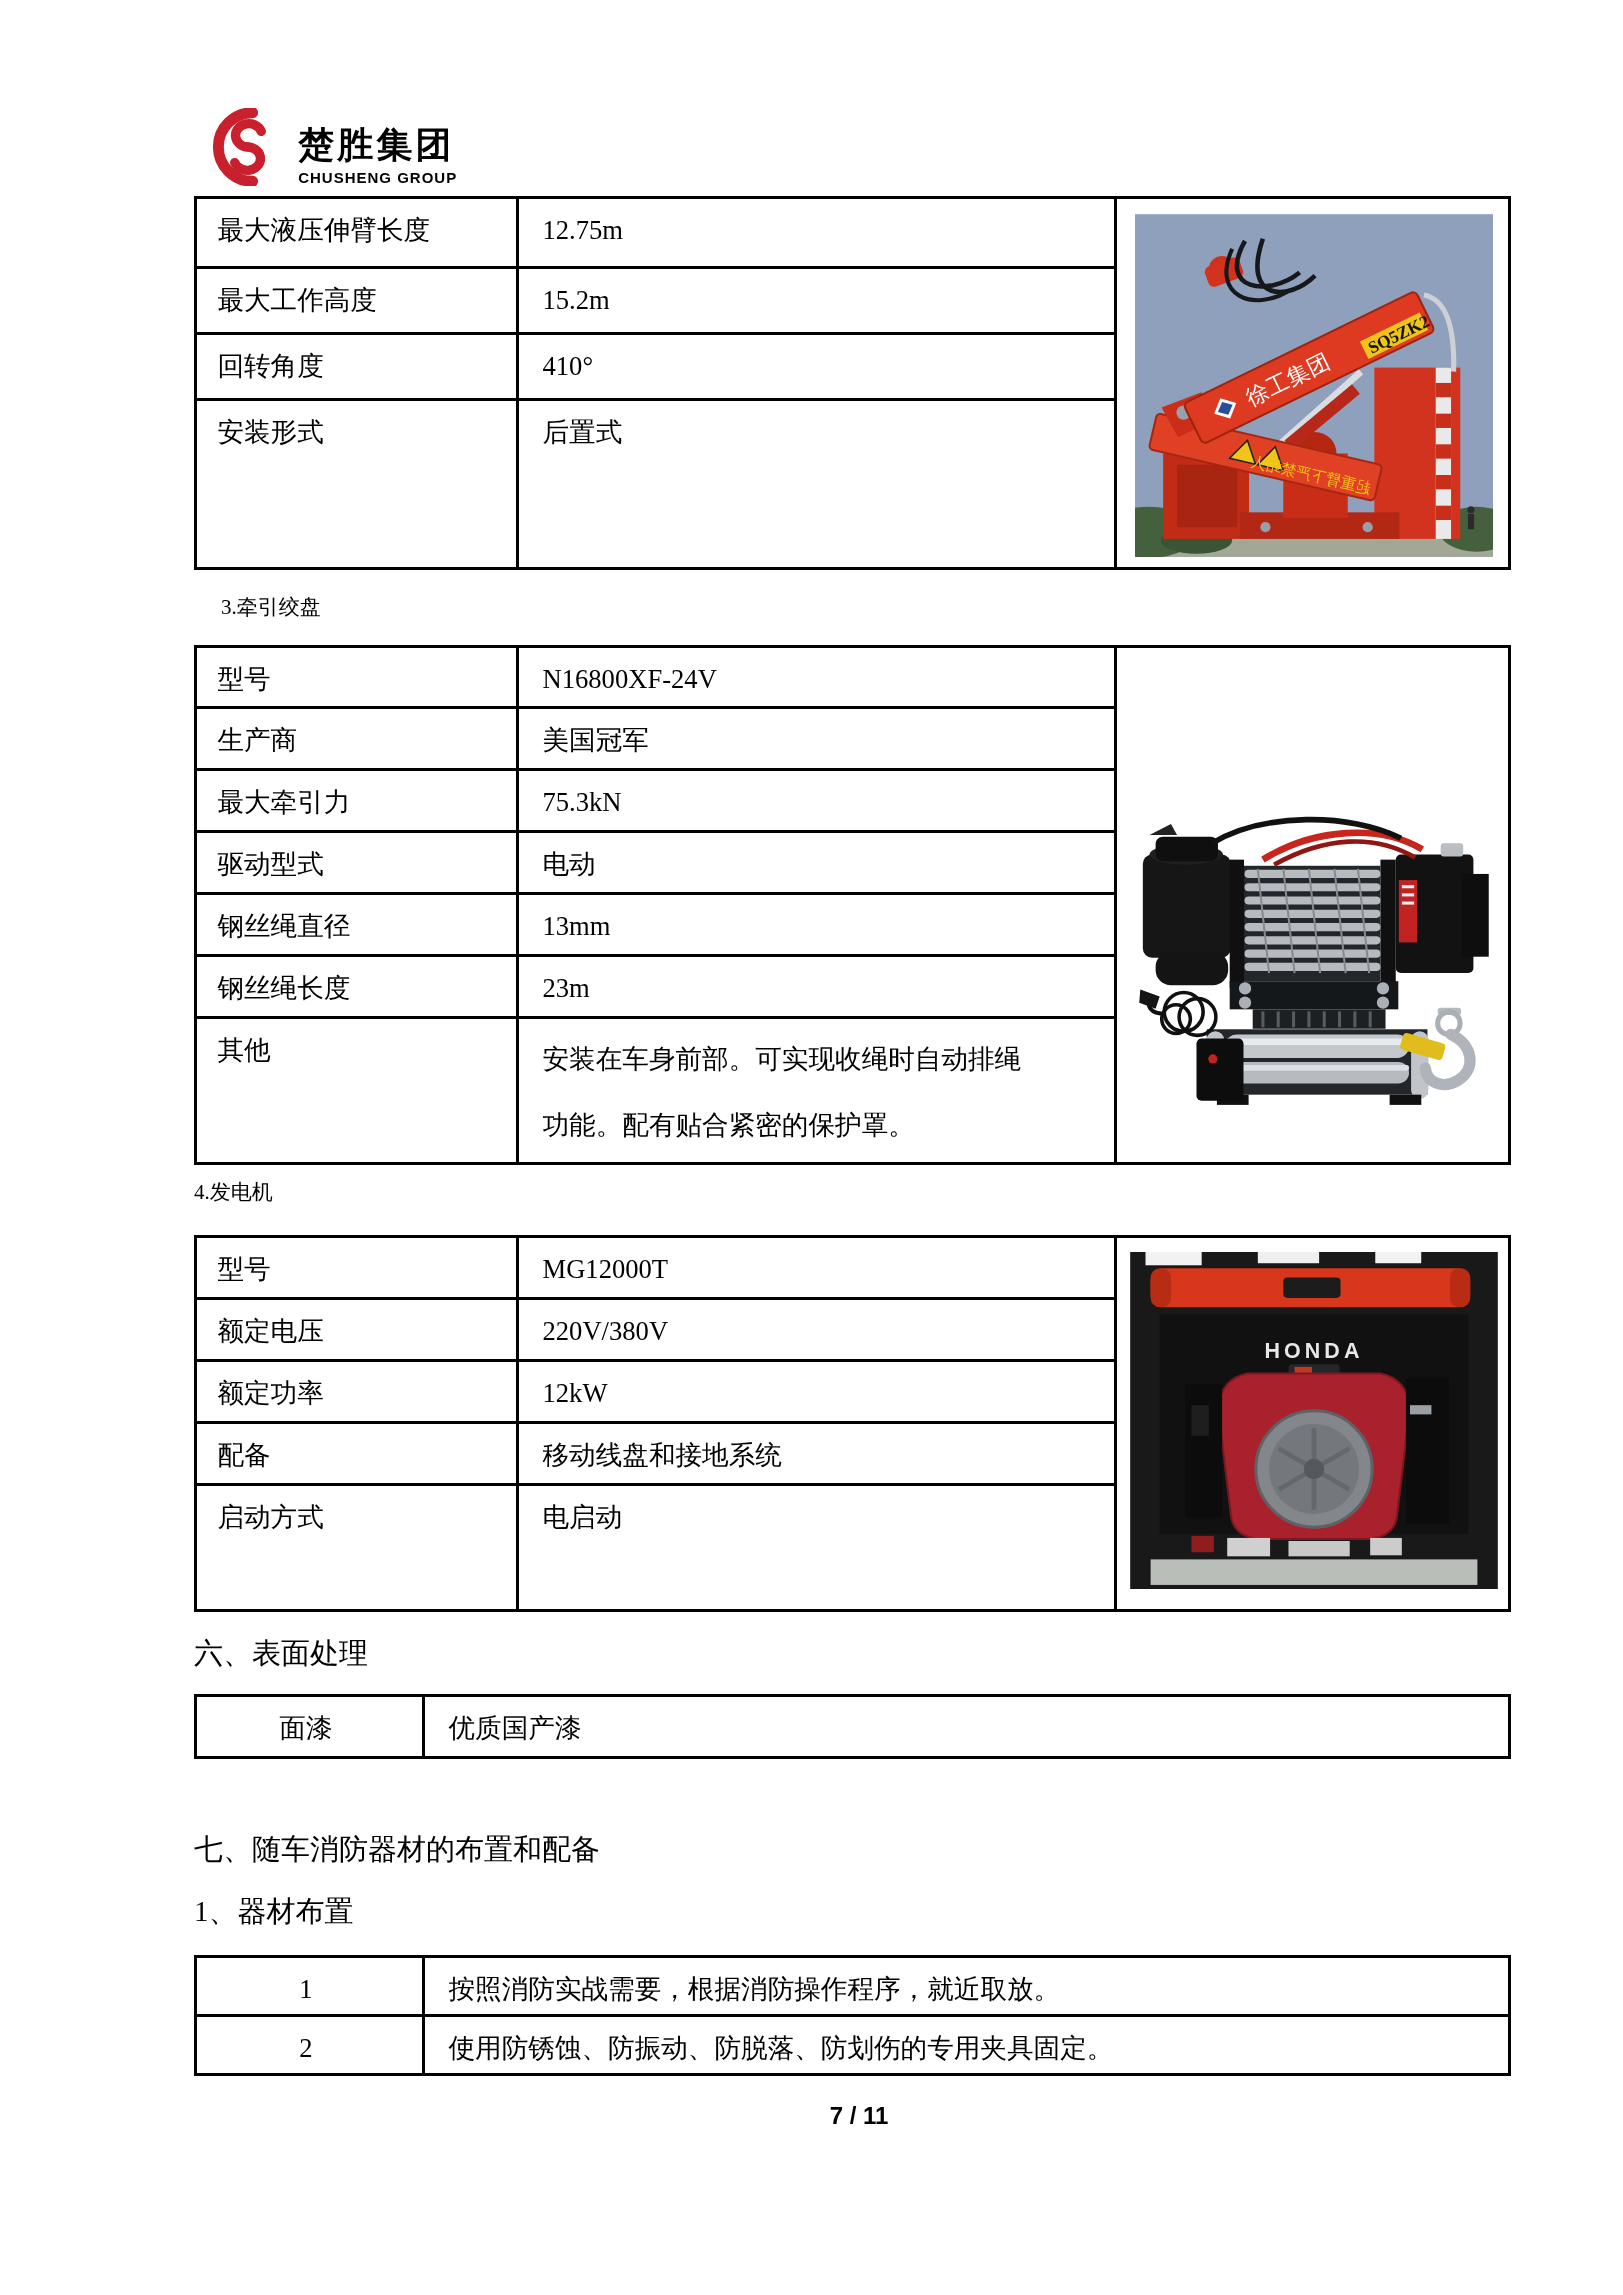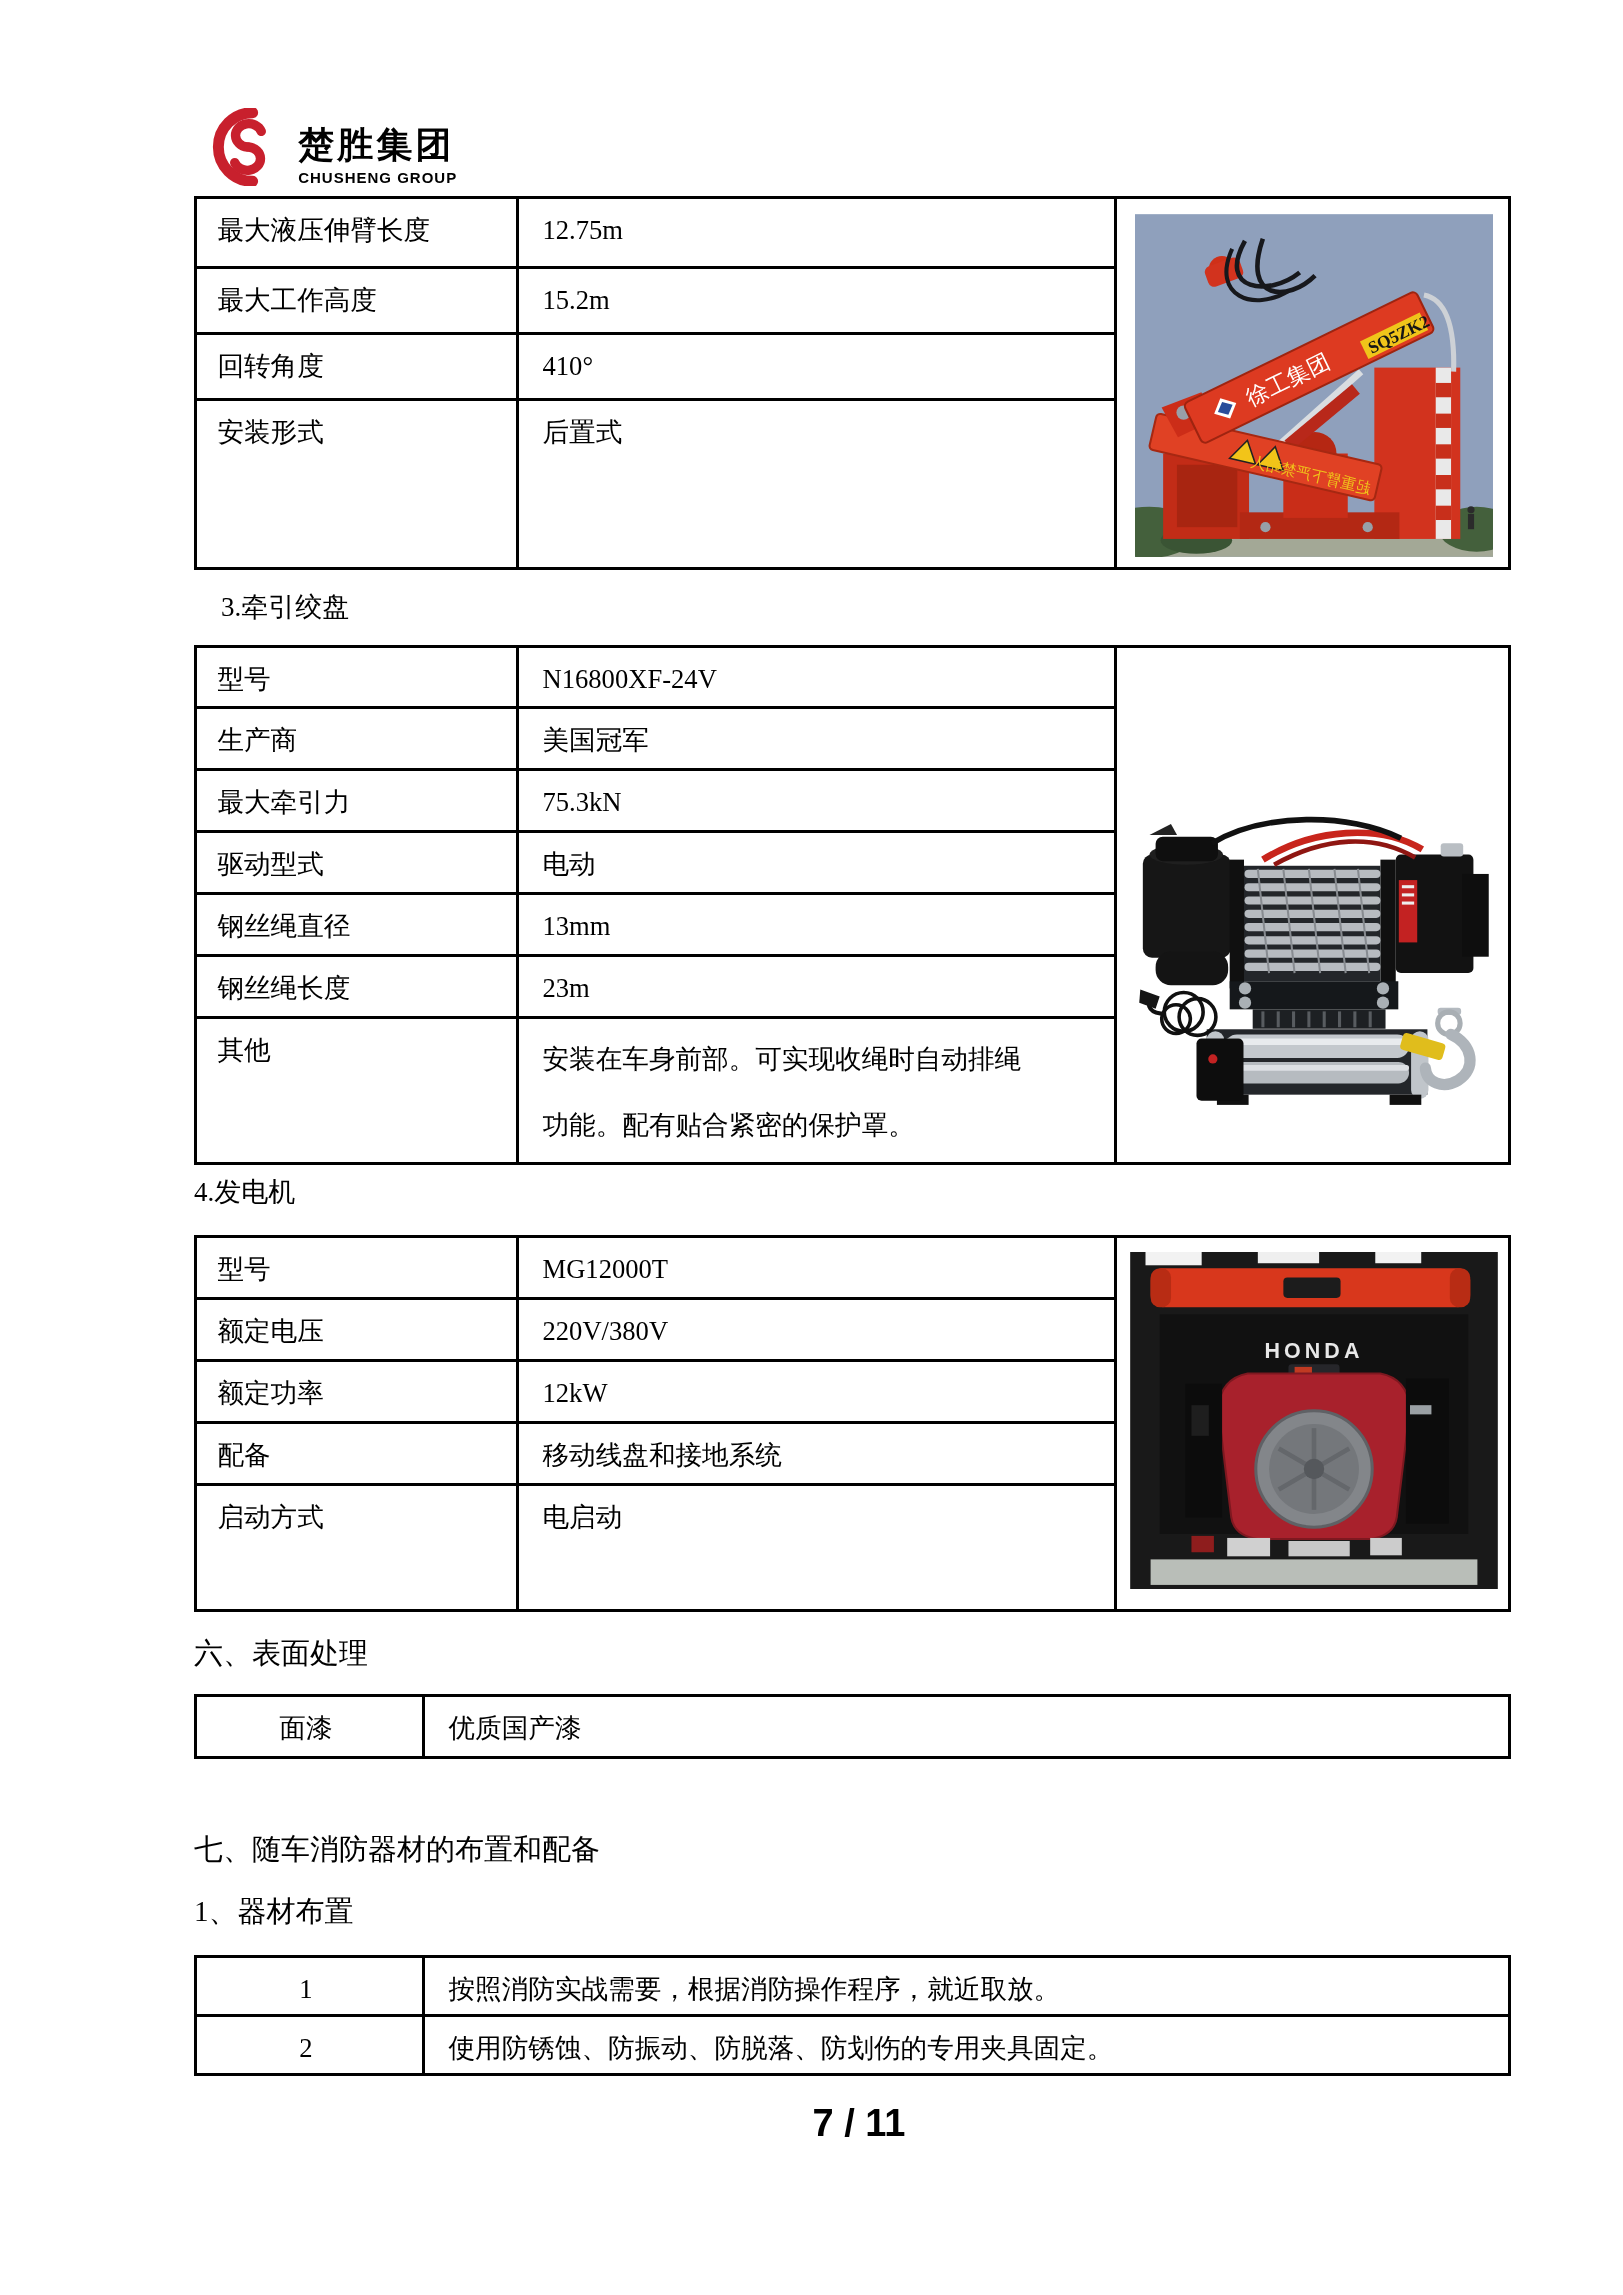--- a/index.html
+++ b/index.html
@@ -15,25 +15,25 @@
   .logo-en{font-size:15px;font-weight:bold;letter-spacing:1px;margin-top:4.1px;color:#000000;font-family:"Liberation Sans","DejaVu Sans",sans-serif;}
   
   table.spec{position:absolute;border-collapse:collapse;table-layout:fixed;}
   table.spec td{border:3.1px solid #000;vertical-align:top;font-size:26.6px;line-height:34px;
     padding:14.3px 7.2px 4.1px 20.4px;overflow:hidden;}
   table.spec td.val{padding-left:23.5px;}
   table.spec td.ctr{text-align:center;padding-left:0;}
   table.spec td.imgcell{padding:0;background:#fff;}
   table.spec td.spread{line-height:66px;padding-top:7.2px;padding-right:77px;}
   
-  .hd{position:absolute;font-size:27px;line-height:37px;white-space:nowrap;}
+  .hd{position:absolute;font-size:21px;line-height:37px;white-space:nowrap;}
   .hd.bold{font-weight:normal;font-size:29px;}
   
   .footer{position:absolute;left:767px;top:2102px;width:184px;text-align:center;
-    font-family:"Liberation Sans","DejaVu Sans",sans-serif;font-weight:bold;font-size:38px;}
+    font-family:"Liberation Sans","DejaVu Sans",sans-serif;font-weight:bold;font-size:24px;}
   .photo{display:block;}
 </style>
 </head>
 <body>
 
 <div class="logo">
   <svg class="logo-emblem" viewBox="0 0 100 100">
     <path d="M 56 6 A 44 44 0 1 0 56 94" fill="none" stroke="#c8202d" stroke-width="14" stroke-linecap="round"></path>
     <path d="M 67 30 A 17 15 0 1 0 49 50" fill="none" stroke="#c8202d" stroke-width="12" stroke-linecap="round"></path>
     <path d="M 33 70 A 17 15 0 1 0 51 50" fill="none" stroke="#c8202d" stroke-width="12" stroke-linecap="round"></path>

